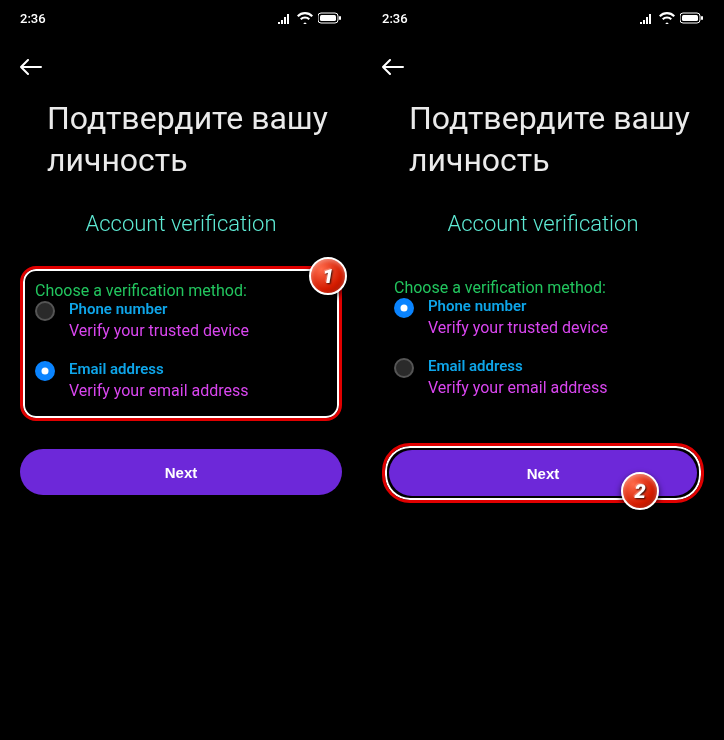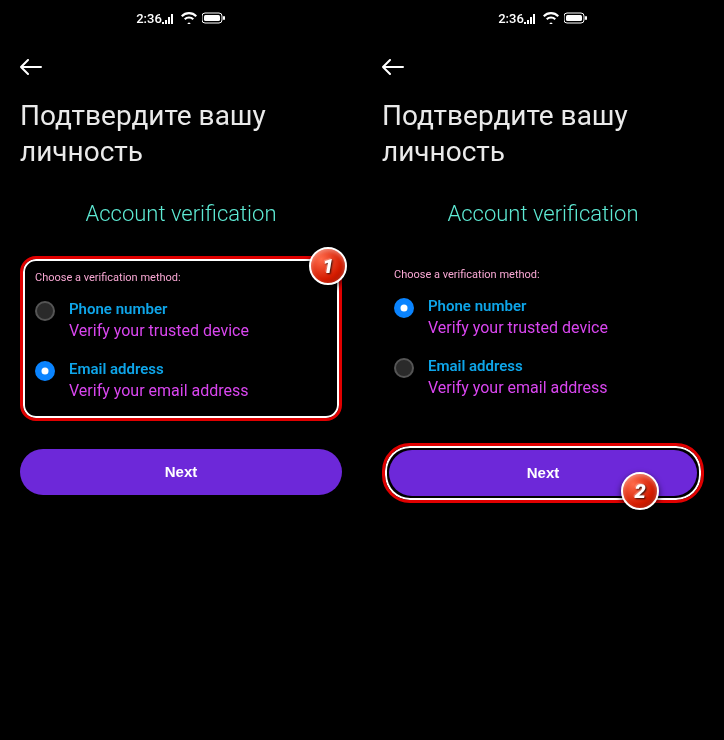--- a/index.html
+++ b/index.html
@@ -20,66 +20,67 @@
   width: 362px;
   height: 740px;
   background: #000;
   position: relative;
   padding: 0;
 }
 .status-bar {
   height: 36px;
   display: flex;
   align-items: center;
-  justify-content: center;
+  justify-content: space-between;
   padding: 16px 20px;
   color: #fff;
   font-size: 13px;
   font-weight: 500;
 }
 .status-icons {
   display: flex;
   align-items: center;
   gap: 5px;
 }
 .back-arrow {
   padding: 20px 20px 10px 20px;
   color: #fff;
   font-size: 20px;
   cursor: pointer;
 }
 .title {
   padding: 8px 20px 30px 20px;
   color: #eaeaea;
-  font-size: 28px;
+  font-size: 32px;
   font-weight: 400;
   line-height: 1.3;
+  margin-left: 27px;
 }
 .subtitle {
   text-align: center;
   color: #5eead4;
   font-size: 22px;
   font-weight: 300;
   margin-bottom: 30px;
   padding: 0 20px;
 }
 .method-section {
   margin: 0 20px 28px 20px;
   padding: 12px 12px;
   position: relative;
 }
 .method-section.highlighted {
   border: 3px solid #e00000;
   border-radius: 16px;
   box-shadow: 0 0 0 2px #fff inset, 0 2px 6px rgba(0,0,0,0.6);
 }
 .method-label {
-  color: #f9a8d4;
-  font-size: 11px;
-  margin-bottom: 16px;
+  color: #22c55e;
+  font-size: 16px;
+  margin-bottom: 0;
 }
 .radio-option {
   display: flex;
   align-items: flex-start;
   gap: 14px;
   margin-bottom: 20px;
   cursor: pointer;
 }
 .radio-option:last-child { margin-bottom: 6px; margin-top: 6px; }
 .radio {

